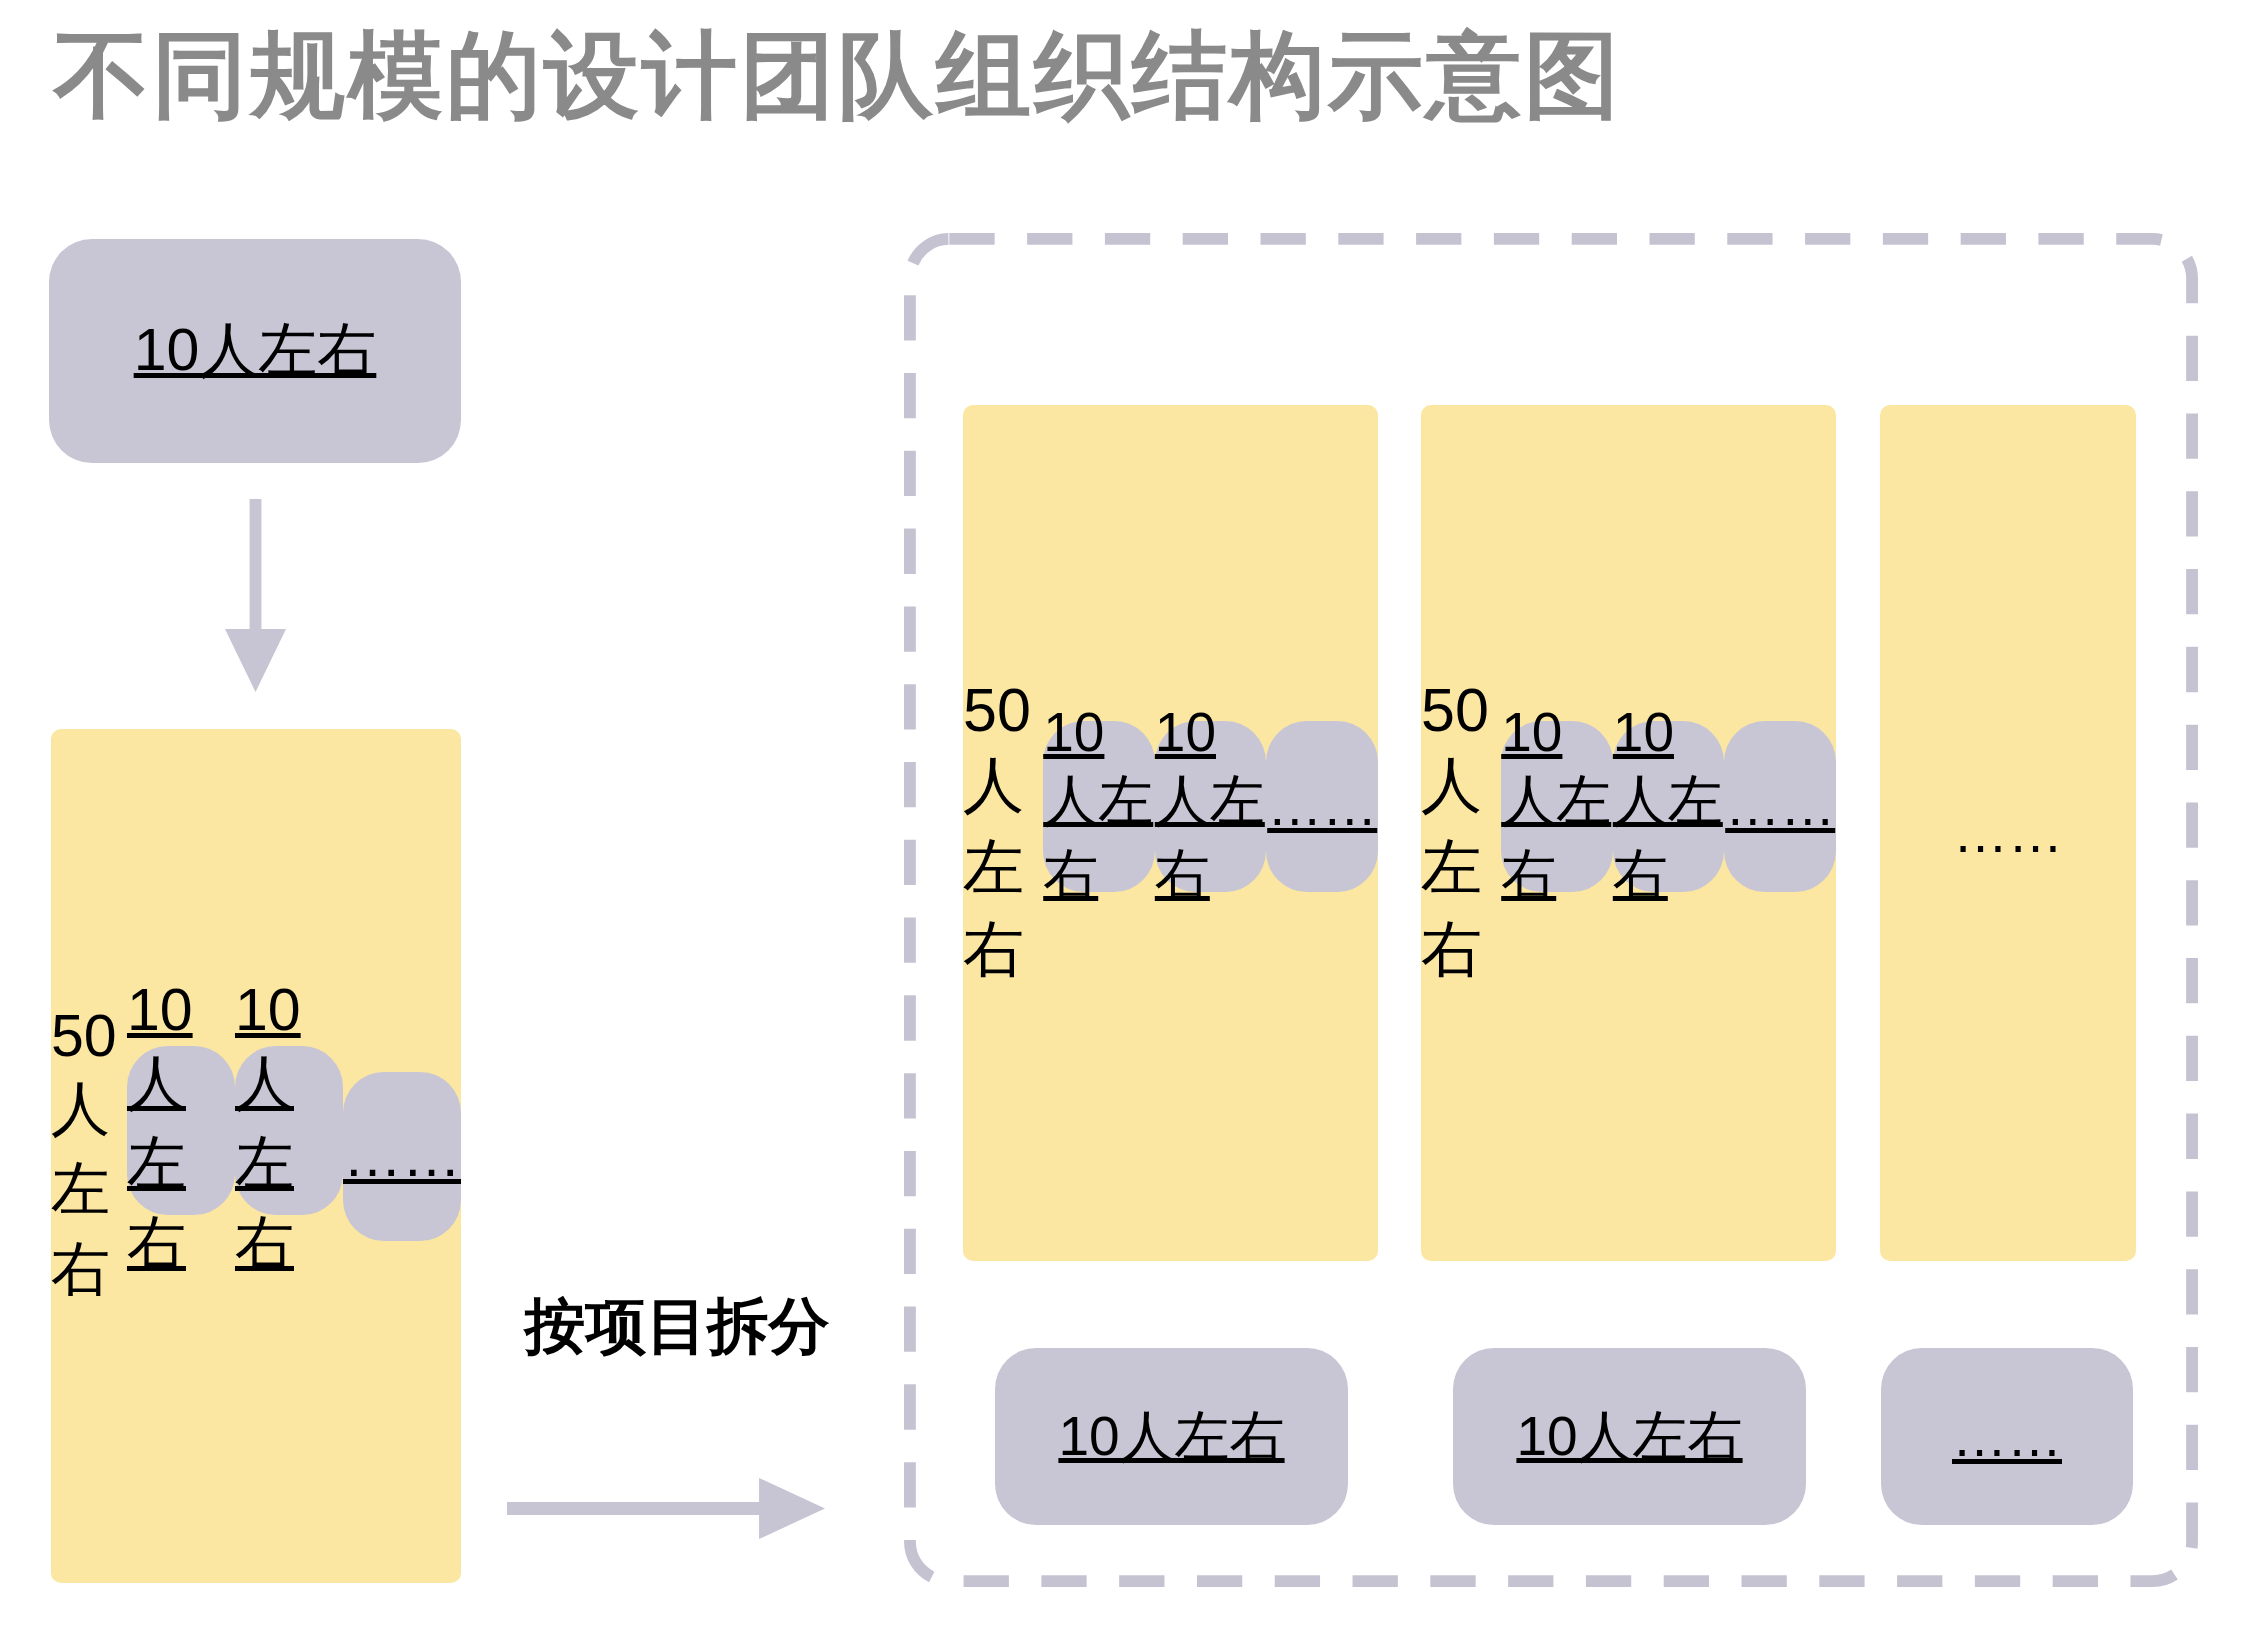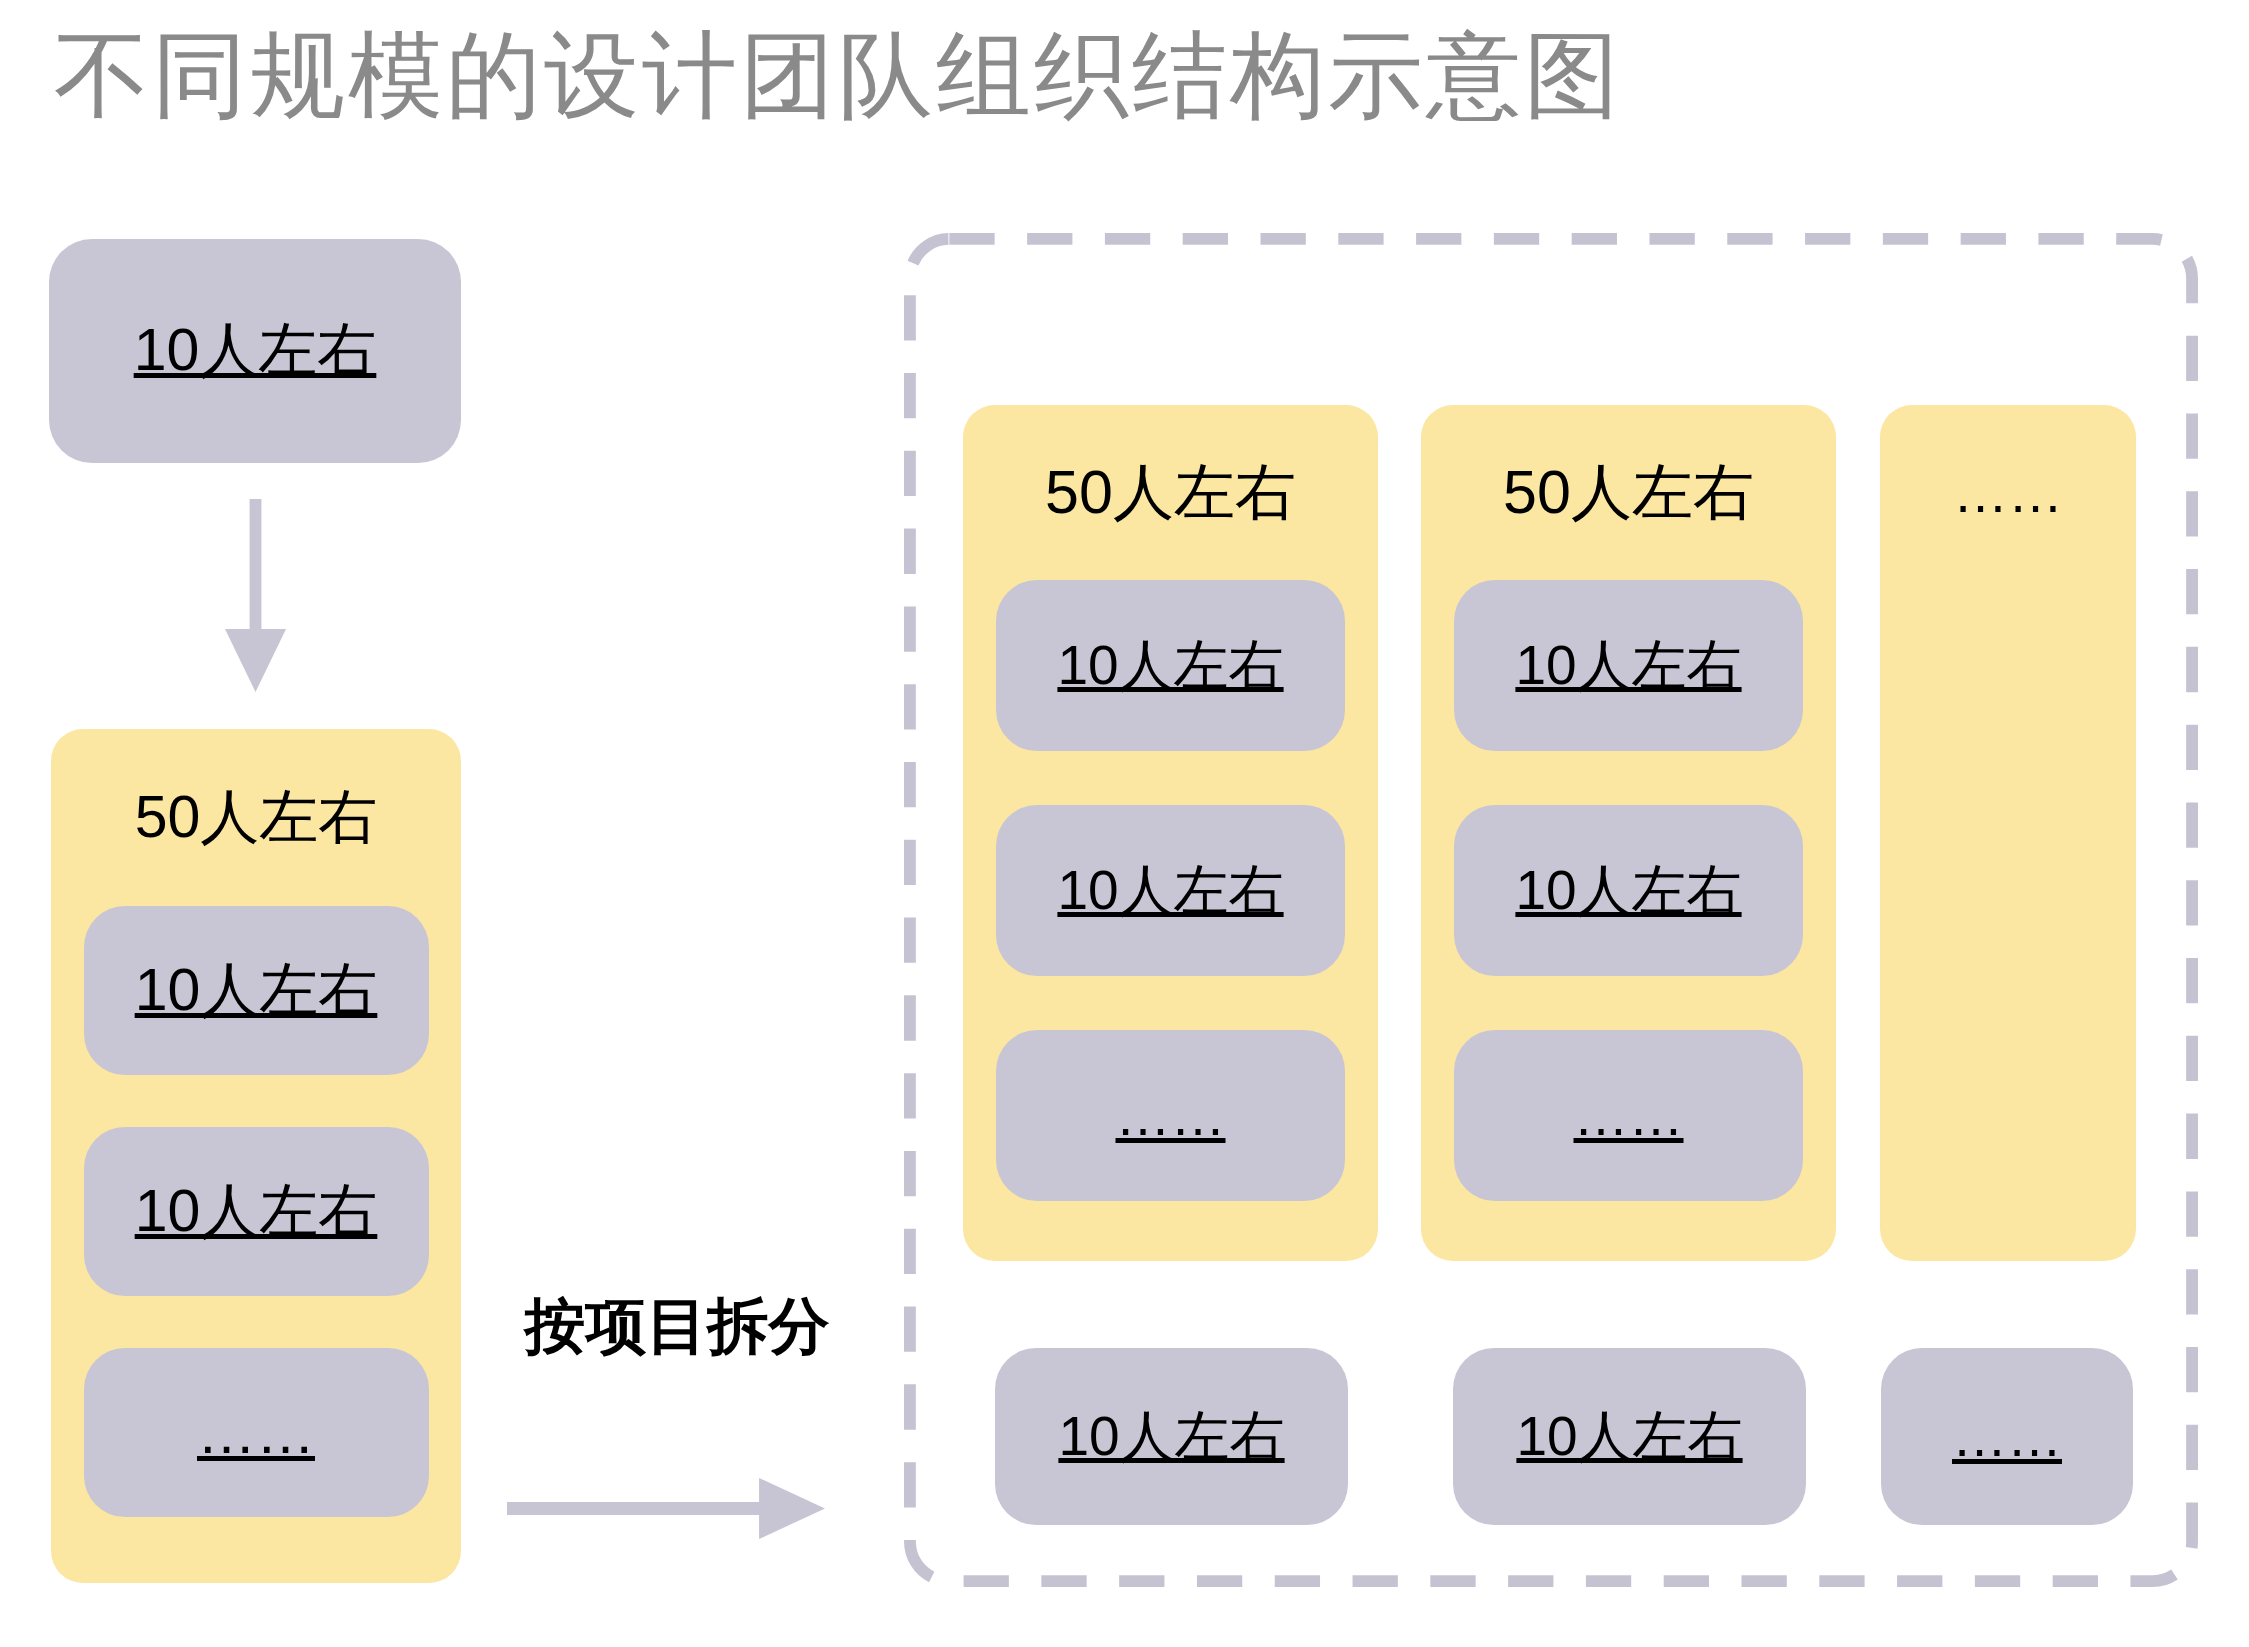--- a/index.html
+++ b/index.html
@@ -8,38 +8,38 @@
     background: var(--page_bg, #ffffff);
     font-family: "Liberation Sans", sans-serif;
     color: var(--label_text, #000000);
   }
   .stage { position: relative; width: 2250px; height: 1647px; background: var(--page_bg, #fff); overflow: hidden; }
   .abs { position: absolute; }
 
   .title {
     left: 54px; top: 19.7px;
     font-size: 95px; line-height: 110px;
-    font-weight: normal;
+    font-weight: bold;
     letter-spacing: 3px;
     color: var(--title_text, #8a8a8a);
     white-space: nowrap;
   }
 
   
   .gray-box {
     background: var(--lavender, #c8c6d4);
     border-radius: 41px;
     display: flex; align-items: center; justify-content: center;
     font-size: 55px;
     text-decoration: underline;
   }
   .yellow-col {
     background: var(--yellow, #fbe6a2);
-    border-radius: 32px;
-    display: flex; flex-direction: column; align-items: center;
+    border-radius: 10px;
+    display: flex; align-items: center; justify-content: center;
   }
   .col-header { display: flex; align-items: center; justify-content: center; }
 
   
   .small-team {
     left: 49px; top: 239px; width: 412px; height: 224px;
     border-radius: 43px; font-size: 59px;
   }
   .down-arrow { left: 224px; top: 497px; }
 

